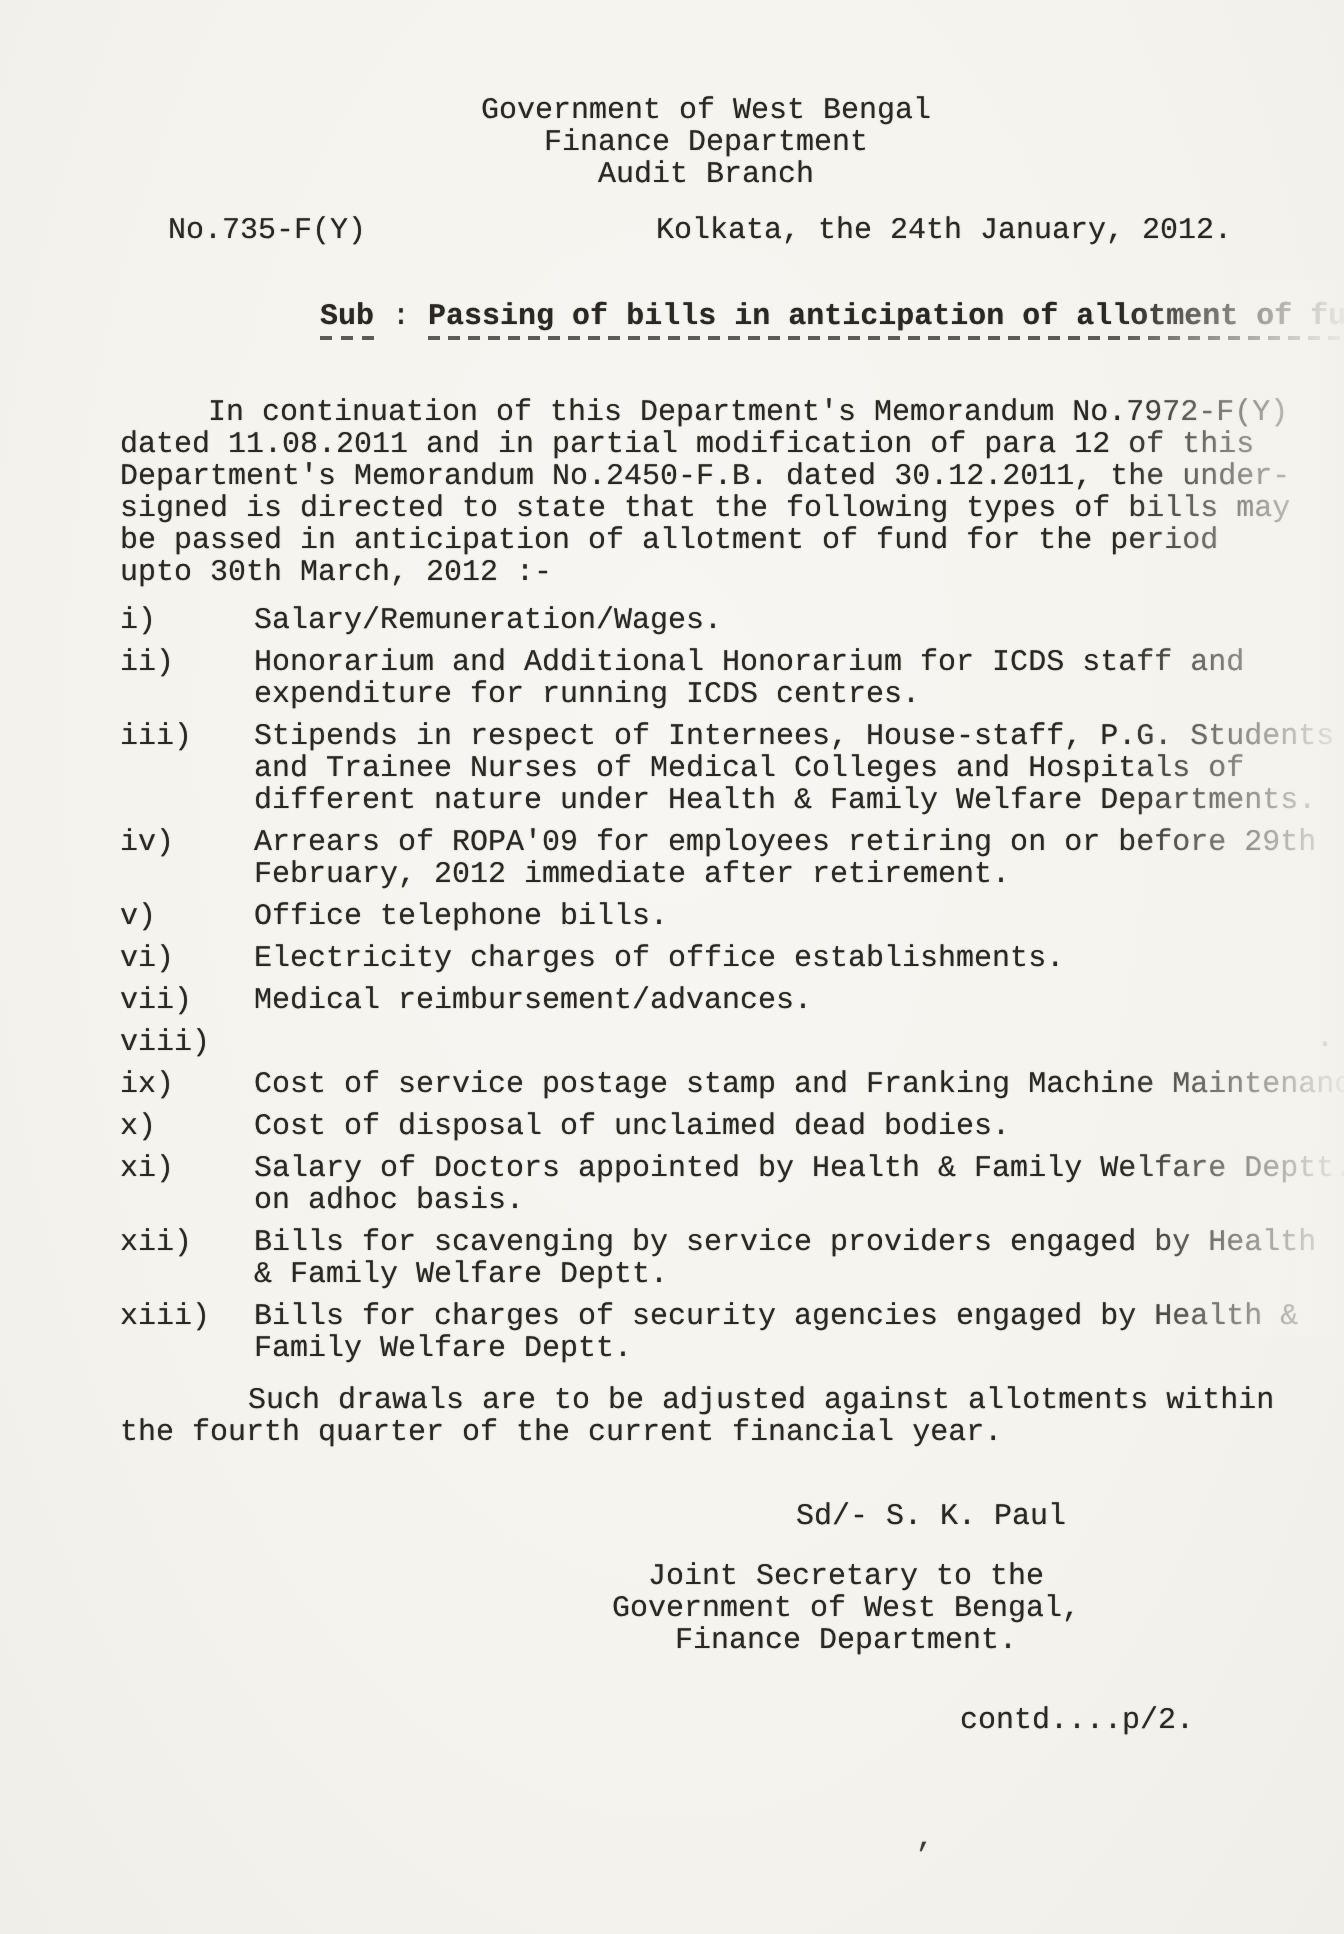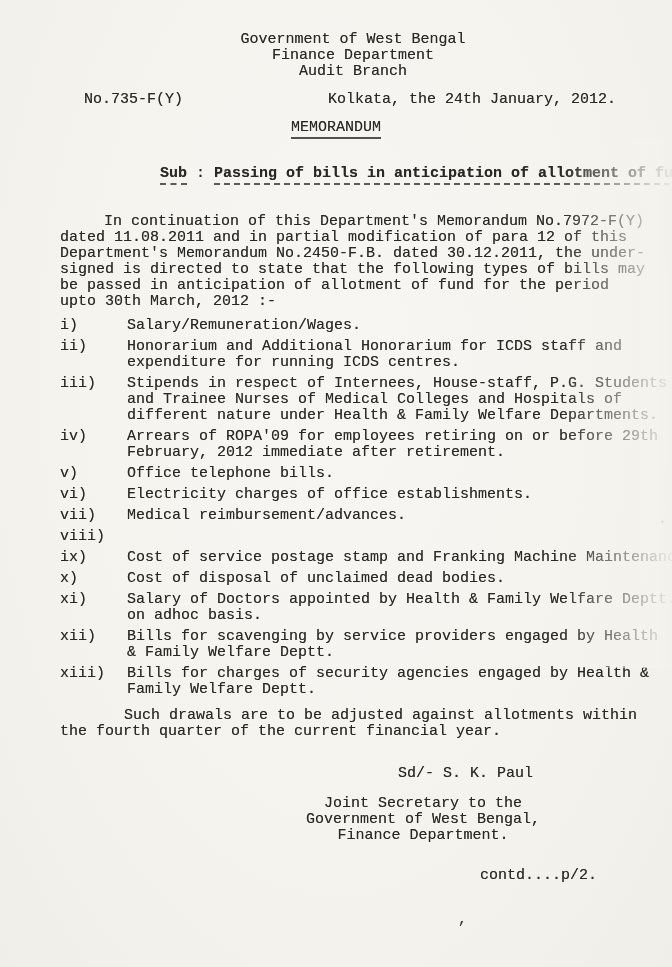--- a/index.html
+++ b/index.html
@@ -20,20 +20,21 @@
     color: var(--ink, #2b2823);
     text-shadow: 0 0 0.6px rgba(43, 40, 35, 0.55);
     box-sizing: border-box;
     padding: 32px 0 0 60px;
   }
   .letterhead {
     white-space: pre;
     text-align: center;
     width: 612px;
     transform: translateX(-13px);
+    margin-top: 16px;
   }
   .ref-row {
     display: flex;
     margin-top: 12px;
     width: 612px;
   }
   .ref-no { margin-left: 24px; }
   .place-date { margin-left: auto; margin-right: 56px; }
   .memo-title-wrap {
     margin-top: 12px;
@@ -125,23 +126,20 @@
 
   <div class="letterhead">Government of West Bengal
 Finance Department
 Audit Branch</div>
 
   <div class="ref-row">
     <span class="ref-no">No.735-F(Y)</span>
     <span class="place-date">Kolkata, the 24th January, 2012.</span>
   </div>
 
-  <div class="memo-title-wrap">
-    <span class="memo-title">MEMORANDUM</span>
-  </div>
 
   <div class="subject-row">
     <span class="subject-label">Sub</span><span> : </span><span class="subject-text">Passing of bills in anticipation of allotment of fund.</span>
   </div>
 
   <div class="para">In continuation of this Department's Memorandum No.7972-F(Y)
 dated 11.08.2011 and in partial modification of para 12 of this
 Department's Memorandum No.2450-F.B. dated 30.12.2011, the under-
 signed is directed to state that the following types of bills may
 be passed in anticipation of allotment of fund for the period

